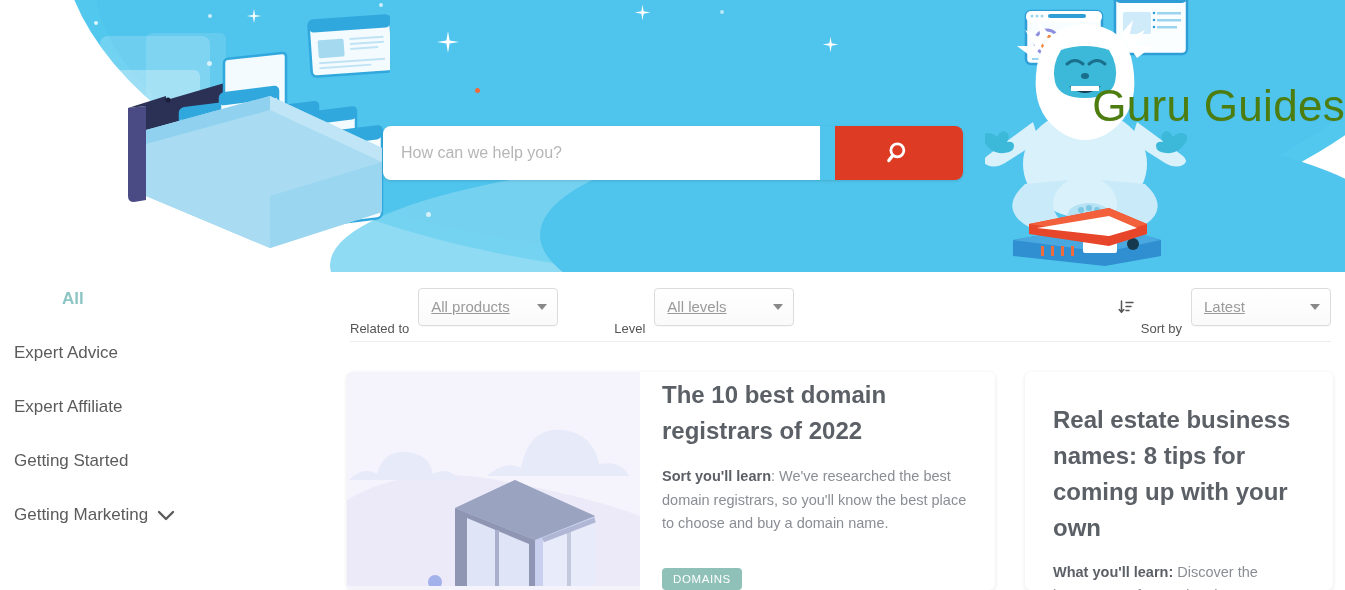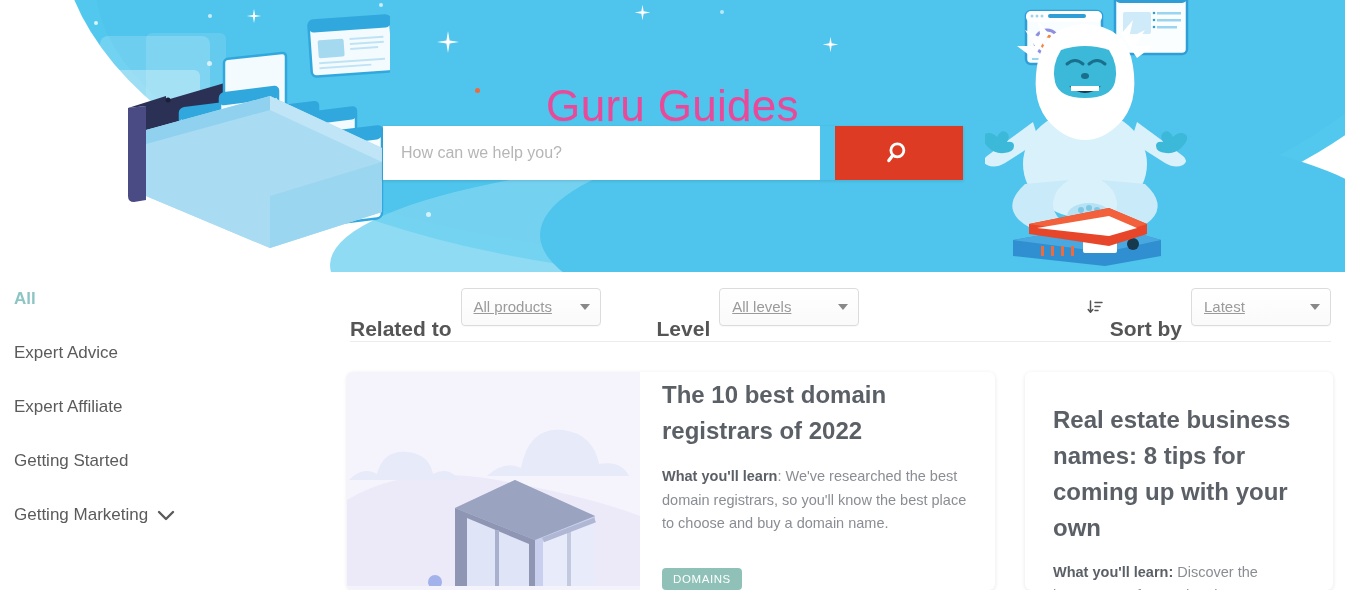--- a/index.html
+++ b/index.html
@@ -31,27 +31,27 @@
     background:#4fc4ec; border-radius:50% / 50%;
   }
   .sq1 { position:absolute; left:100px; top:36px; width:110px; height:110px; background:#ffffff; opacity:.18; border-radius:8px; }
   .sq2 { position:absolute; left:146px; top:33px; width:80px; height:80px; background:#ffffff; opacity:.12; border-radius:6px; }
   .sq3 { position:absolute; left:95px; top:70px; width:105px; height:60px; background:#ffffff; opacity:.30; border-radius:6px; }
 
   .spark { position:absolute; color:#fff; }
   .dot { position:absolute; border-radius:50%; }
 
   .hero-title {
-    position:absolute; left:0; top:52px; width:1345px; text-align:center;
-    font-size:44px; color:#ec4899; font-weight:400; letter-spacing:.3px;
+    position:absolute; left:0; top:52px; width:1345px; text-align:right;
+    font-size:44px; color:#4d7c0f; font-weight:400; letter-spacing:.3px;
     text-shadow:0 1px 0 rgba(0,0,0,.03);
   }
   .search-wrap {
     position:absolute; left:383px; top:126px; width:580px; height:54px;
-    display:flex; border-radius:0; overflow:hidden;
+    display:flex; border-radius:8px; overflow:hidden;
     box-shadow:0 1px 3px rgba(0,0,0,.12);
     gap:15px;
   }
   .search-input {
     flex:1; border:none; outline:none; background:#fff;
     padding:0 18px; font-size:16px; color:#444;
     font-family:"Liberation Sans", sans-serif;
   }
   .search-input::placeholder { color:#b6b6b6; }
   .search-btn {
@@ -64,26 +64,26 @@
 
   
   .yeti { position:absolute; left:985px; top:-6px; width:230px; height:270px; }
 
   
   .sidebar { position:absolute; left:0; top:272px; width:345px; }
   .side-item {
     padding:0 14px; height:54px; display:flex; align-items:center;
     font-size:17px; color:#5b5b5b; cursor:pointer;
   }
-  .side-item.active { color:#8cc5c4; font-weight:600; }
+  .side-item.active { color:#8cc5c4; font-weight:600;margin-left:48px; }
   .chev { margin-left:9px; display:inline-flex; }
 
   
   .filters { position:absolute; left:350px; top:272px; width:981px; height:69px; display:flex; align-items:center; }
-  .flabel { font-size:21px; font-weight:bold; color:#555; margin-right:9px;margin-top:44px; }
+  .flabel { font-size:13px; font-weight:normal; color:#555; margin-right:9px;margin-top:44px; }
   .sel {
     height:38px; min-width:140px; border:1px solid #dcdcdc; border-radius:4px;
     background:linear-gradient(#fff,#fafafa);
     display:flex; align-items:center; justify-content:space-between;
     padding:0 10px 0 12px; font-size:15px; color:#9a9a9a; cursor:pointer;
     box-shadow:0 1px 1px rgba(0,0,0,.03);
     text-decoration:underline;
   }
   .caret { width:0; height:0; border-left:5px solid transparent; border-right:5px solid transparent; border-top:6px solid #888; margin-left:16px; }
   .spacer { flex:1; }
@@ -380,21 +380,21 @@
           <line x1="150" y1="162" x2="150" y2="218" stroke="#a8b0cc" stroke-width="4"></line>
           <line x1="222" y1="162" x2="222" y2="218" stroke="#c4cade" stroke-width="4"></line>
           <path d="M196 172 L248 152" stroke="#b0b7d4" stroke-width="5"></path>
         </g>
         <circle cx="88" cy="214" r="7" fill="#5b7ae0" opacity=".5"></circle>
       </svg>
     </div>
     <div class="card-body">
       <h2 class="card-title">The 10 best domain registrars of 2022</h2>
       <p class="card-desc">
-        <b>What you'll learn</b><span>: We've researched the best domain registrars, so you'll know the best place to choose and buy a domain name.</span>
+        <b>Sort you'll learn</b><span>: We've researched the best domain registrars, so you'll know the best place to choose and buy a domain name.</span>
       </p>
       <span class="badge">DOMAINS</span>
     </div>
   </article>
 
   <article class="card card2">
     <div class="card-body">
       <h2 class="card-title">Real estate business names: 8 tips for coming up with your own</h2>
       <p class="card-desc">
         <b>What you'll learn:</b><span> Discover the importance of a good real estate</span>

